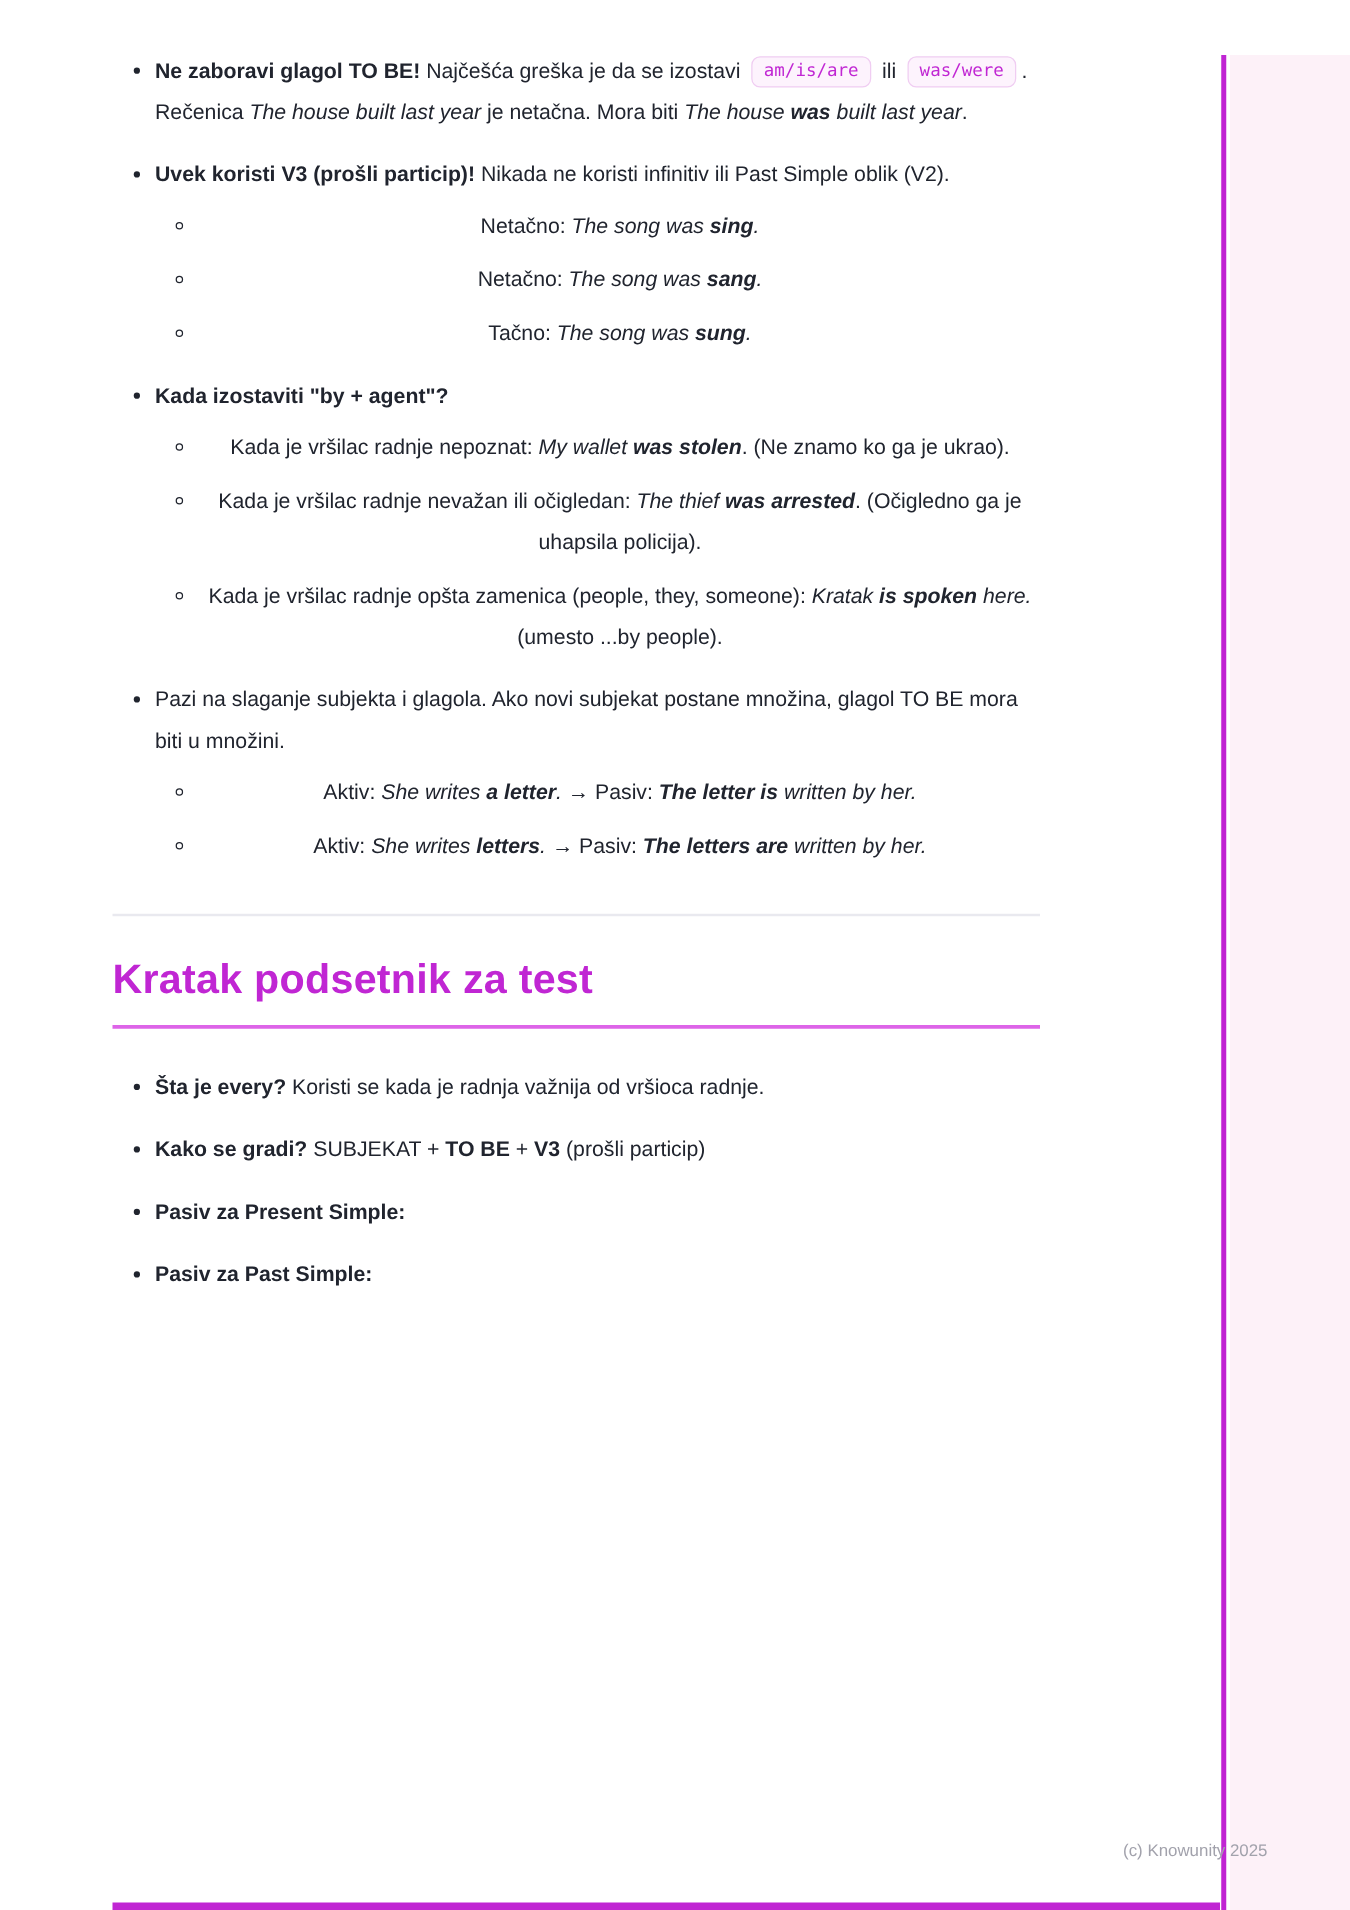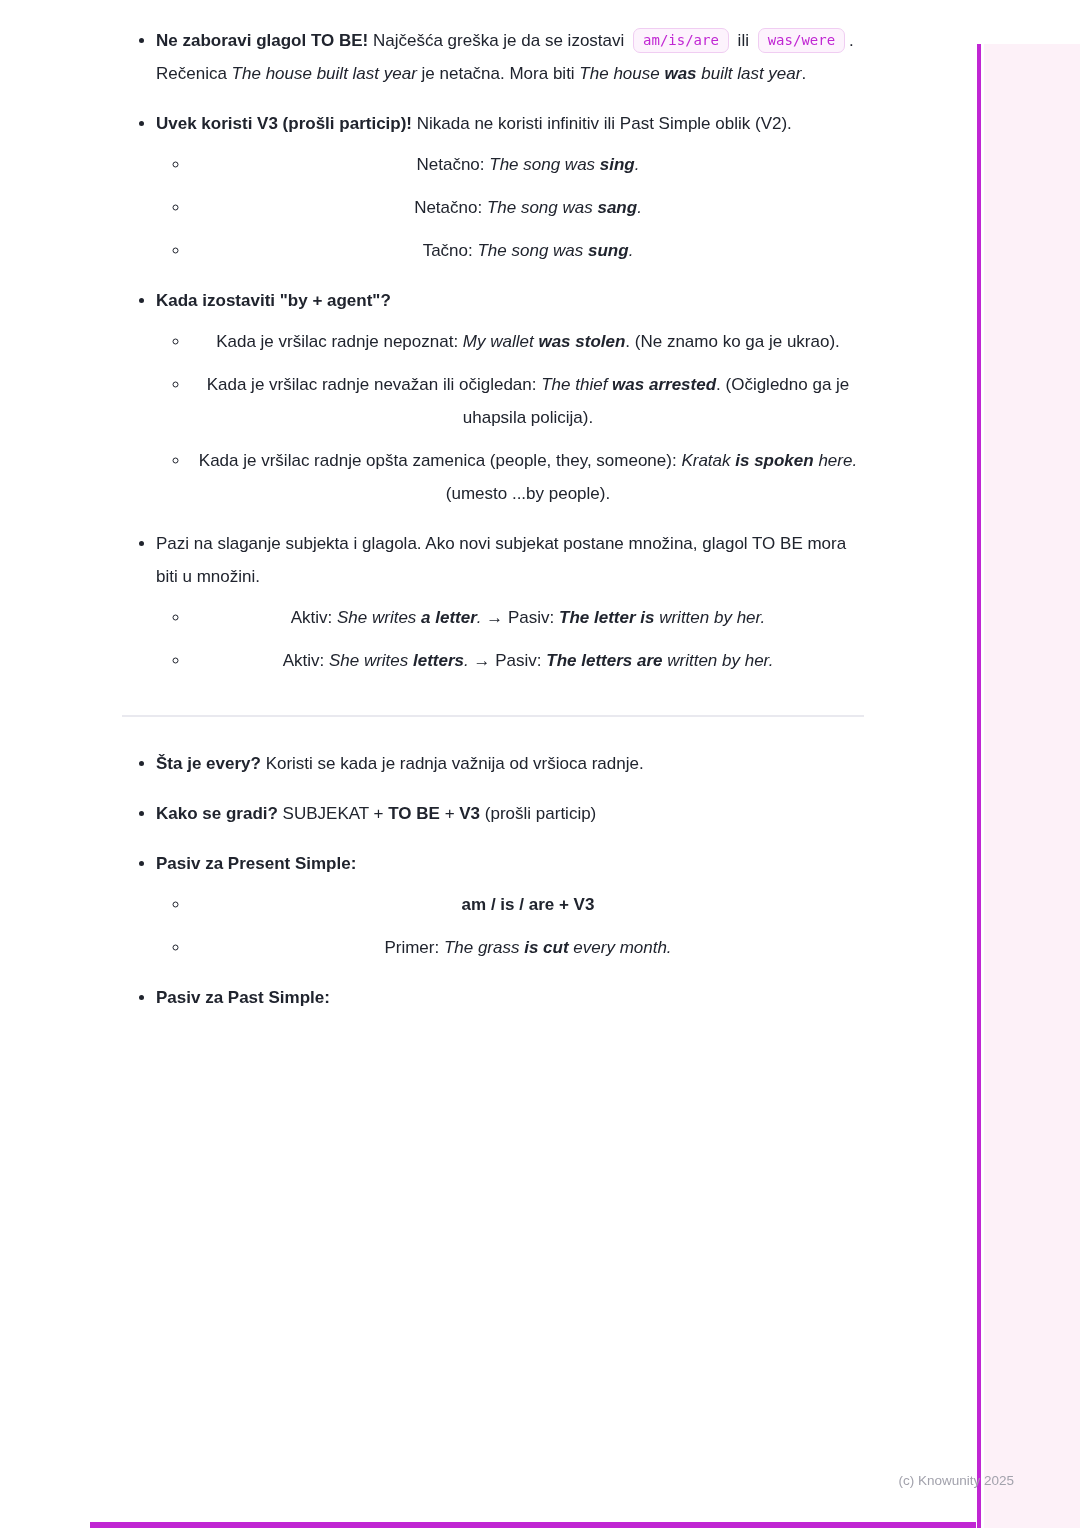--- a/index.html
+++ b/index.html
@@ -16,21 +16,21 @@
     --edge-pink:#fdf1f8;
   }
   *{box-sizing:border-box;}
   html,body{margin:0;padding:0;}
   body{
     width:1080px;height:1528px;position:relative;overflow:hidden;
     background:#ffffff;color:var(--text);
     font-family:"Liberation Sans", sans-serif;
   }
   main{
-    position:absolute;left:90px;top:24px;width:742px;margin-left:32px;
+    position:absolute;left:90px;top:40px;width:742px;
   }
   ul{margin:0;padding:0 0 0 34px;}
   ul.top{list-style:disc;}
   ul.sub{list-style:circle;margin-top:8px;text-align:center;}
   li{
     font-size:17px;line-height:33px;
   }
   ul.top > li{margin-bottom:17px;}
   ul.sub > li{margin-bottom:10px;padding-left:2px;}
   .b{font-weight:700;}
@@ -101,27 +101,25 @@
           <li><span class="">Kada je vršilac radnje nepoznat: </span><span class="i">My wallet </span><span class="bi">was stolen</span><span class="">. (Ne znamo ko ga je ukrao).</span></li>
           <li><span class="">Kada je vršilac radnje nevažan ili očigledan: </span><span class="i">The thief </span><span class="bi">was arrested</span><span class="">. (Očigledno ga je uhapsila policija).</span></li>
           <li><span class="">Kada je vršilac radnje opšta zamenica (people, they, someone): </span><span class="i">Kratak </span><span class="bi">is spoken</span><span class="i"> here.</span><span class=""> (umesto ...by people).</span></li>
         </ul></li>
       <li><span class="">Pazi na slaganje subjekta i glagola. Ako novi subjekat postane množina, glagol TO BE mora biti u množini.</span><ul class="sub">
           <li><span class="">Aktiv: </span><span class="i">She writes </span><span class="bi">a letter</span><span class="i">.</span><span class=""> → Pasiv: </span><span class="bi">The letter is</span><span class="i"> written by her.</span></li>
           <li><span class="">Aktiv: </span><span class="i">She writes </span><span class="bi">letters</span><span class="i">.</span><span class=""> → Pasiv: </span><span class="bi">The letters are</span><span class="i"> written by her.</span></li>
         </ul></li>
     </ul>
     <hr>
+    <h1>Kratak podsetnik za test</h1>
     <ul class="top">
       <li><span class="b">Šta je every?</span><span class=""> Koristi se kada je radnja važnija od vršioca radnje.</span></li>
       <li><span class="b">Kako se gradi?</span><span class=""> SUBJEKAT + </span><span class="b">TO BE</span><span class=""> + </span><span class="b">V3</span><span class=""> (prošli particip)</span></li>
-      <li><span class="b">Pasiv za Present Simple:</span><ul class="sub">
-          <li><span class="b">am / is / are + V3</span></li>
-          <li><span class="">Primer: </span><span class="i">The grass </span><span class="bi">is cut</span><span class="i"> every month.</span></li>
-        </ul></li>
+      <li><span class="b">Pasiv za Present Simple:</span></li>
       <li><span class="b">Pasiv za Past Simple:</span></li>
     </ul>
   </main>
 
 <div class="footer-note">(c) Knowunity 2025</div>
 <div class="edge-pink"></div>
 <div class="edge-line"></div>
 <div class="bottom-bar"></div>
 
 </body></html>

